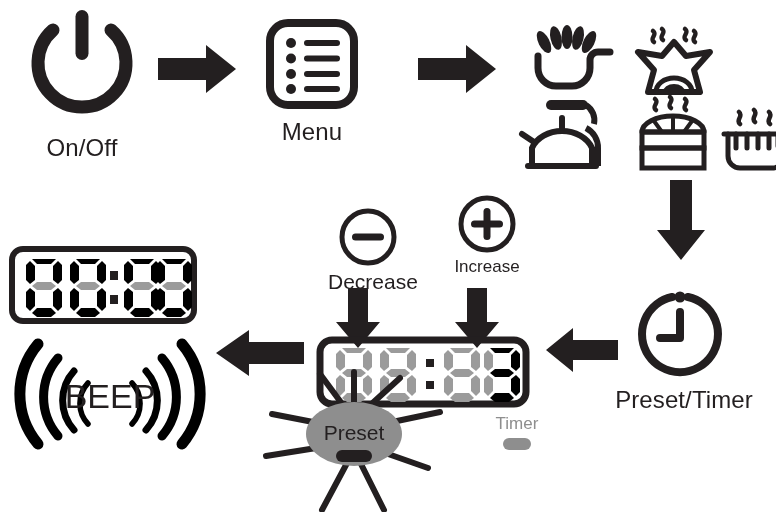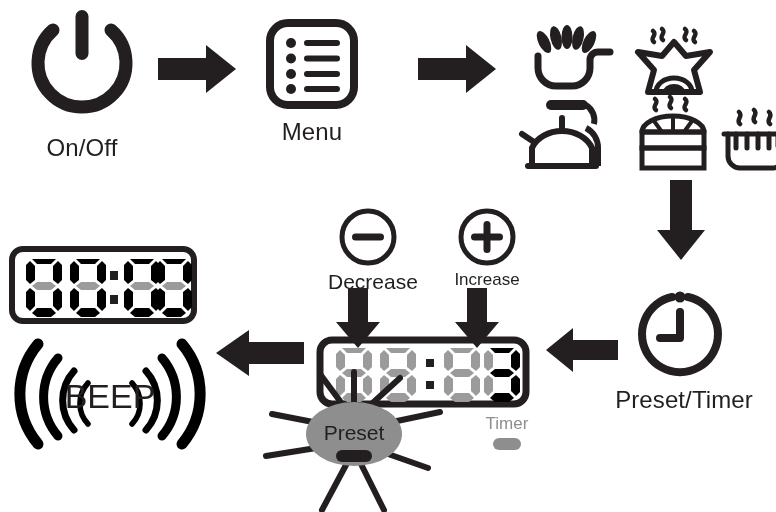--- a/index.html
+++ b/index.html
@@ -144,21 +144,21 @@
 <div class="abs" style="left:328px;top:208px;">
   <div style="margin-left:11px;">
     <svg width="58" height="58" viewBox="0 0 58 58" aria-hidden="true">
       <circle class="inkstroke" stroke-width="5" cx="29" cy="29" r="26"></circle>
       <rect class="ink" x="13" y="25.5" width="32" height="7" rx="3.5"></rect>
     </svg>
   </div>
   <div style="margin-top:4px;width:80px;text-align:center;font-size:21px;color:#231f20;">Decrease</div>
 </div>
 
-<div class="abs" style="left:447px;top:208px;">
+<div class="abs" style="left:447px;top:195px;">
   <div style="margin-left:11px;">
     <svg width="58" height="58" viewBox="0 0 58 58" aria-hidden="true">
       <circle class="inkstroke" stroke-width="5" cx="29" cy="29" r="26"></circle>
       <rect class="ink" x="13" y="25.5" width="32" height="7" rx="3.5"></rect>
       <rect class="ink" x="25.5" y="13" width="7" height="32" rx="3.5"></rect>
     </svg>
   </div>
   <div style="margin-top:4px;width:80px;text-align:center;font-size:17px;color:#231f20;">Increase</div>
 </div>
 
@@ -216,21 +216,21 @@
       <polygon class="seg-on" points="32,2 36,6 36,19 32,23 27,19 27,7"></polygon>
       <polygon class="seg-on" points="6,25 11,21 25,21 30,25 25,29 11,29"></polygon>
       <polygon class="seg-off" points="4,27 9,31 9,43 4,48 0,44 0,31"></polygon>
       <polygon class="seg-on" points="32,27 36,31 36,44 32,48 27,43 27,31"></polygon>
       <polygon class="seg-on" points="6,50 11,45 25,45 30,50 25,54 11,54"></polygon>
     </g>
   </svg>
   <div style="position:absolute;left:0;top:0;width:0;height:0;overflow:hidden;">88:88</div>
 </div>
 
-<div class="abs" style="left:472px;top:414px;width:70px;text-align:center;">
+<div class="abs" style="left:482px;top:414px;width:70px;text-align:center;">
   <div style="font-size:17px;color:#8e8e8e;">Timer</div>
   <svg width="28" height="12" viewBox="0 0 28 12" style="margin:4px auto 0;">
     <rect class="gray" x="0" y="0" width="28" height="12" rx="6"></rect>
   </svg>
 </div>
 
 <div class="abs" style="left:262px;top:372px;text-align:right;">
   <svg width="184" height="140" viewBox="0 0 184 140" aria-hidden="true">
     <g stroke="#231f20" stroke-width="6" stroke-linecap="round">
       <line x1="92" y1="48" x2="58" y2="2"></line>

